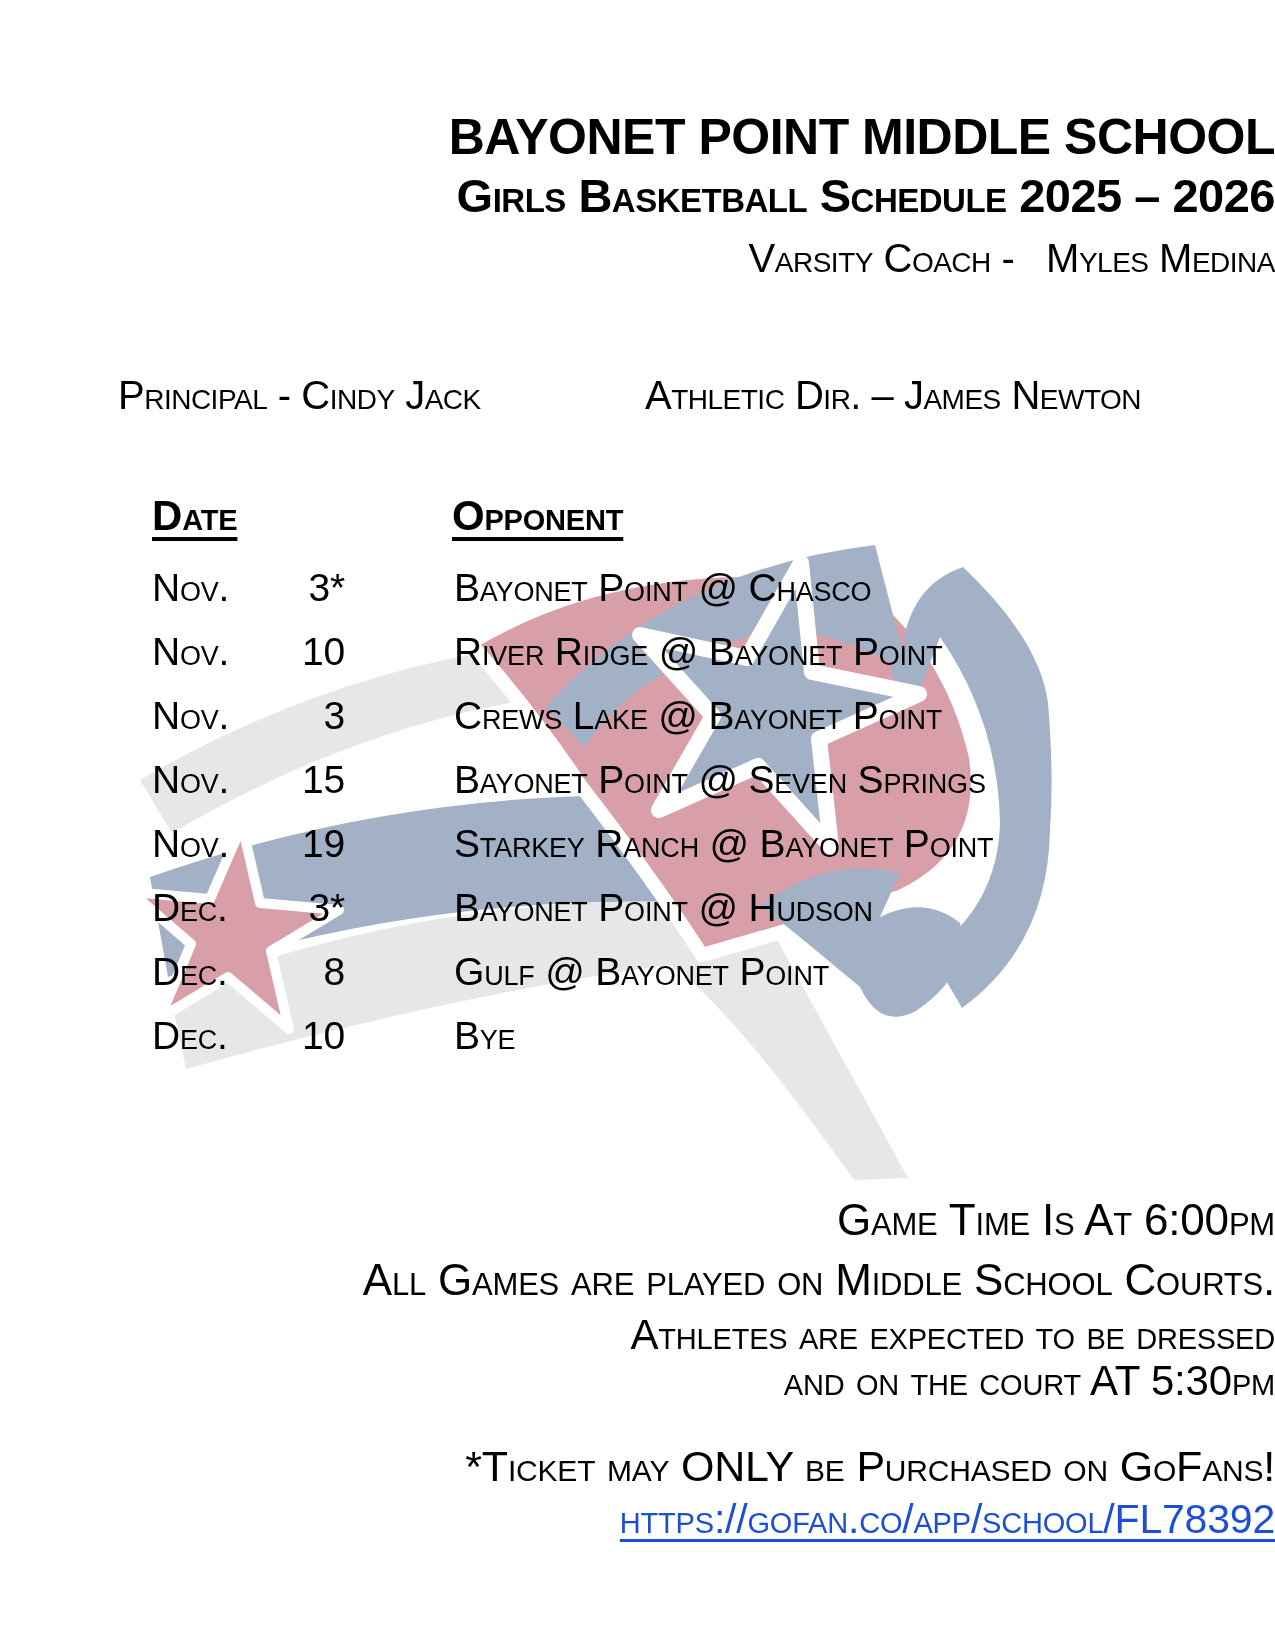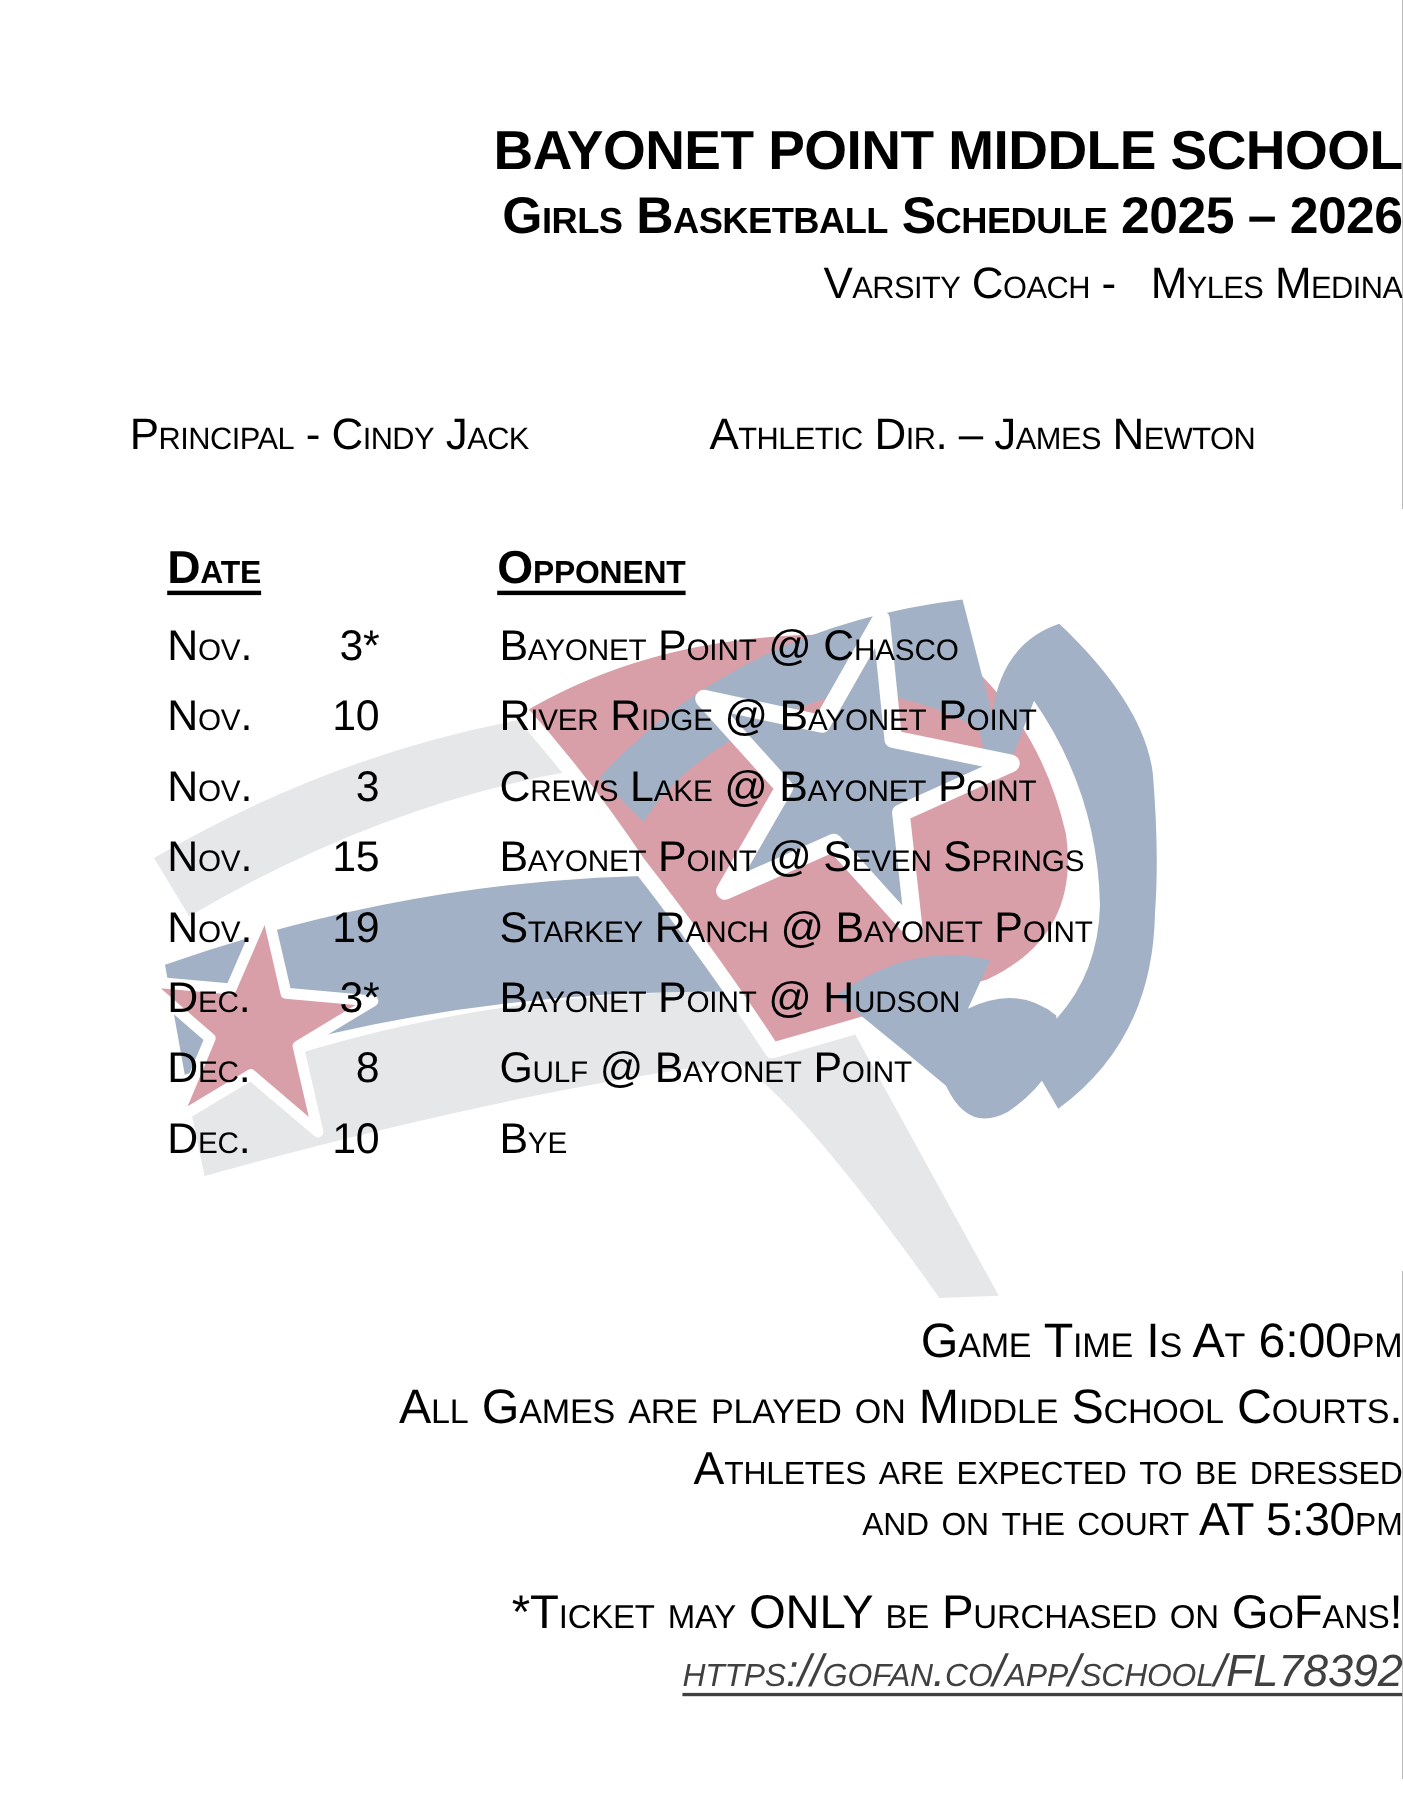--- a/index.html
+++ b/index.html
@@ -34,21 +34,21 @@
   .col-day{display:inline-block;width:75px;text-align:right;}
   .col-opp{display:inline-block;margin-left:109px;}
   
   .foot1{top:1198px;font-size:44px;}
   .foot2{top:1258px;font-size:44px;}
   .foot3{top:1314px;font-size:42px;}
   .foot4{top:1360px;font-size:42px;}
   .foot5{top:1445px;font-size:43px;}
   .foot6{top:1499px;font-size:41px;}
   .u-only{text-decoration-thickness:3px;text-underline-offset:6px;}
-  .link{color:#404040;text-decoration:underline;text-decoration-thickness:2.5px;text-underline-offset:6px;cursor:pointer;font-style:italic;}
+  .link{color:#1d4ed8;text-decoration:underline;text-decoration-thickness:2.5px;text-underline-offset:6px;cursor:pointer;}
   .watermark{position:absolute;left:110px;top:525px;width:1000px;height:660px;z-index:0;}
   .content{position:relative;z-index:1;}
   .layer{position:absolute;inset:0;}
 </style>
 </head>
 <body>
 
 <div class="page">
 
   <svg class="watermark" viewBox="0 0 1000 660" aria-hidden="true">

